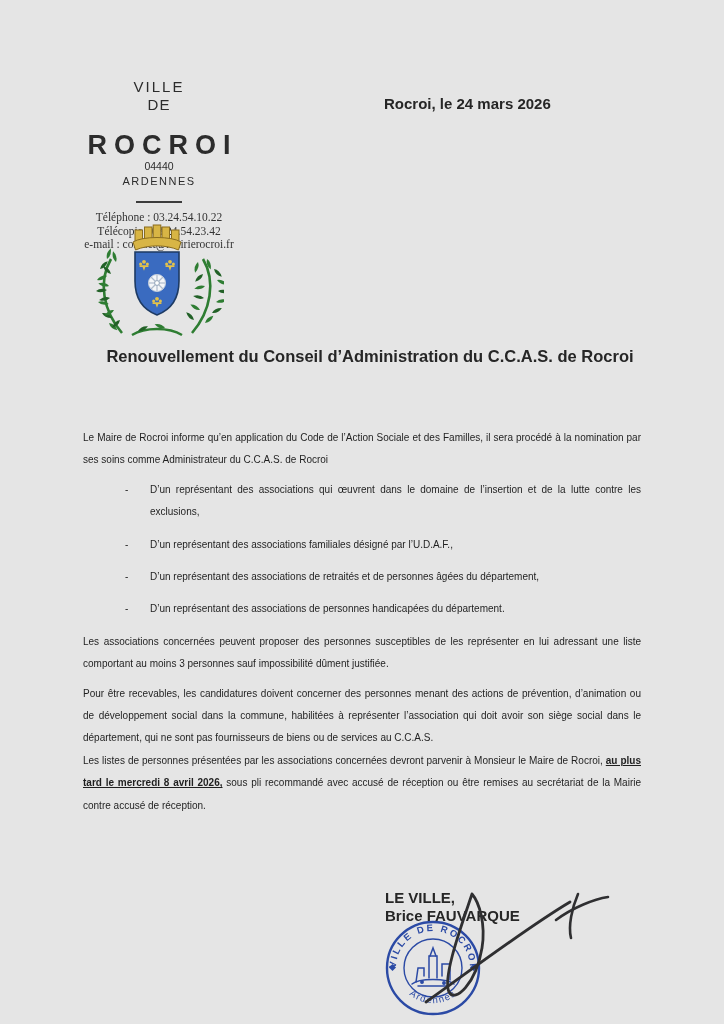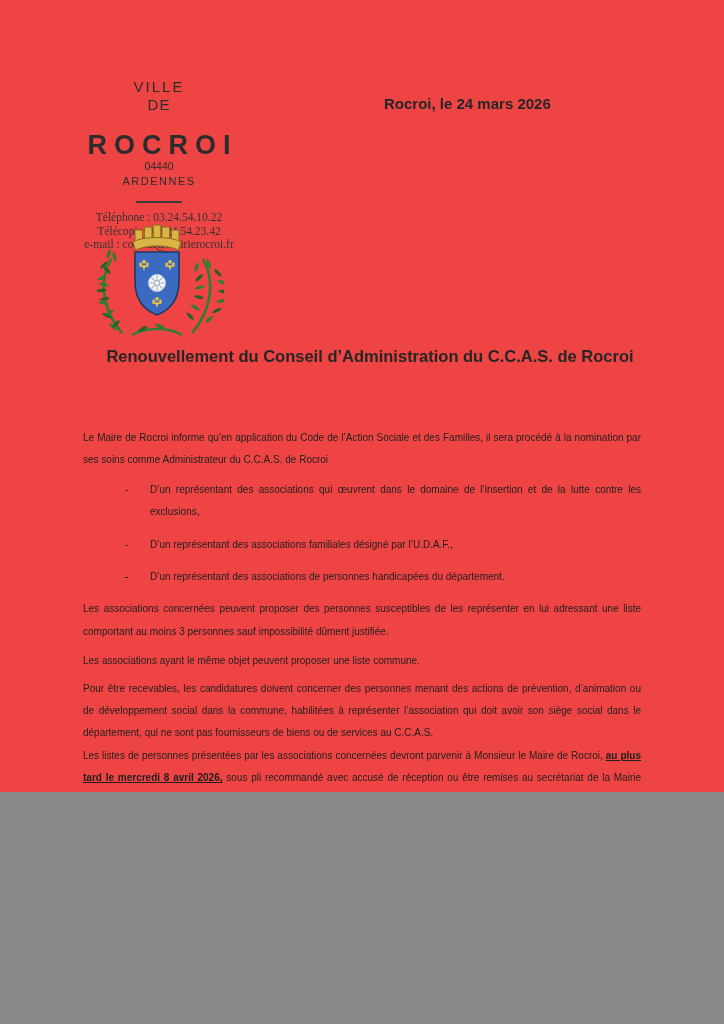--- a/index.html
+++ b/index.html
@@ -1,18 +1,18 @@
 <!DOCTYPE html>
 <html lang="fr"><head>
 <meta charset="utf-8">
 <style>
   html,body{margin:0;padding:0;background:#888;}
   .page{
-    position:relative;width:724px;height:792px;margin:0 auto;
-    background:#ef4444;overflow:hidden;
+    position:relative;width:724px;height:1024px;margin:0 auto;
+    background:#e5e5e5;overflow:hidden;
     font-family:"Liberation Sans","DejaVu Sans",sans-serif;
     color:#222;
   }
   
   .letterhead{position:absolute;left:53px;top:78px;width:212px;text-align:center;color:#2c2c2c;}
   .lh-city1{font-size:15px;letter-spacing:2px;line-height:18px;}
   .lh-city2{font-size:15px;letter-spacing:1px;line-height:18px;}
   .lh-name{font-size:27px;font-weight:bold;letter-spacing:7px;line-height:30px;margin-top:16px;text-indent:7px;}
   .lh-cp{font-size:10.5px;line-height:13px;}
   .lh-dep{font-size:11px;letter-spacing:1.5px;line-height:14px;margin-top:1px;}
@@ -154,29 +154,29 @@
       <li>
         <span class="dash">-</span>
         <span>D’un représentant des associations qui œuvrent dans le domaine de l’insertion et de la lutte contre les exclusions,</span>
       </li>
       <li class="gap-lg">
         <span class="dash">-</span>
         <span>D’un représentant des associations familiales désigné par l’U.D.A.F.,</span>
       </li>
       <li class="gap-md">
         <span class="dash">-</span>
+        <span>D’un représentant des associations de retraités et de personnes âgées du département,</span>
       </li>
       <li class="gap-sm">
         <span class="dash">-</span>
         <span>D’un représentant des associations de personnes handicapées du département.</span>
       </li>
     </ul>
 
     <p>Les associations concernées peuvent proposer des personnes susceptibles de les représenter en lui adressant une liste comportant au moins 3 personnes sauf impossibilité dûment justifiée.</p>
-    <p class="tight">Les associations ayant le même objet peuvent proposer une liste commune.</p>
     <p class="flush">Pour être recevables, les candidatures doivent concerner des personnes menant des actions de prévention, d’animation ou de développement social dans la commune, habilitées à représenter l’association qui doit avoir son siège social dans le département, qui ne sont pas fournisseurs de biens ou de services au C.C.A.S.</p>
     <p class="flush"><span>Les listes de personnes présentées par les associations concernées devront parvenir à Monsieur le Maire de Rocroi, </span><span class="deadline">au plus tard le mercredi 8 avril 2026,</span><span> sous pli recommandé avec accusé de réception ou être remises au secrétariat de la Mairie contre accusé de réception.</span></p>
   </div>
 
   <div class="sig-block">
     <div>LE VILLE,</div>
     <div>Brice FAUVARQUE</div>
   </div>
 
   <svg class="stamp" width="118" height="104" viewBox="0 0 118 104">

